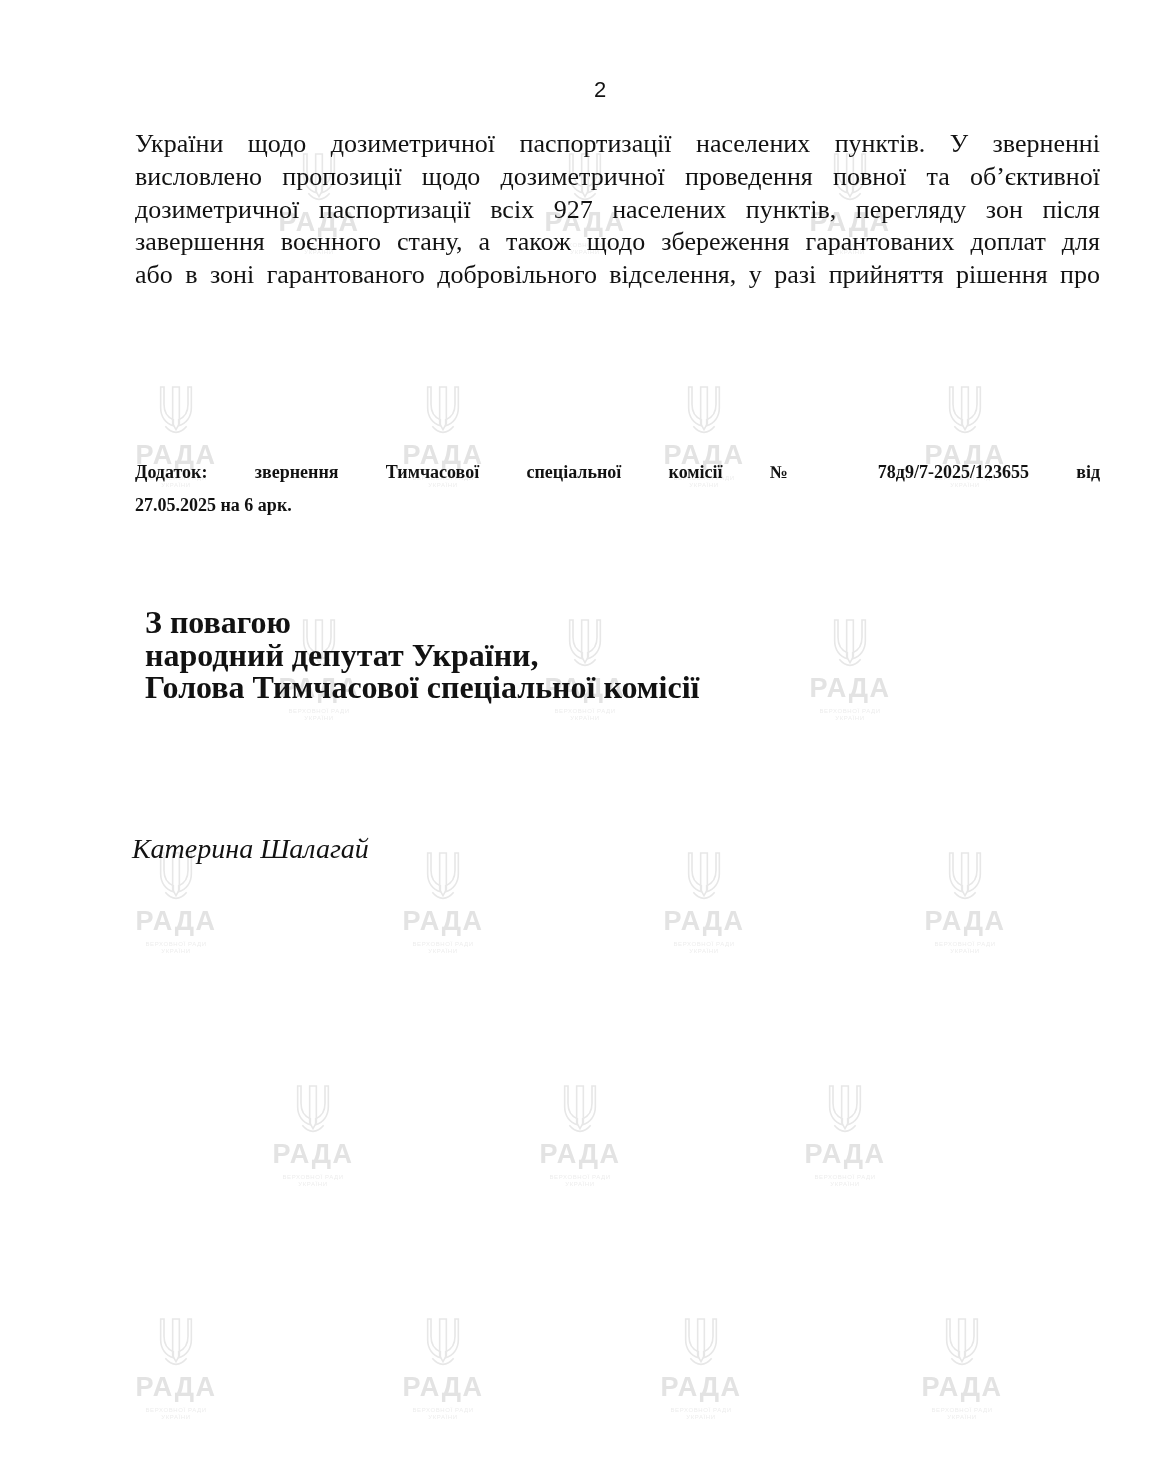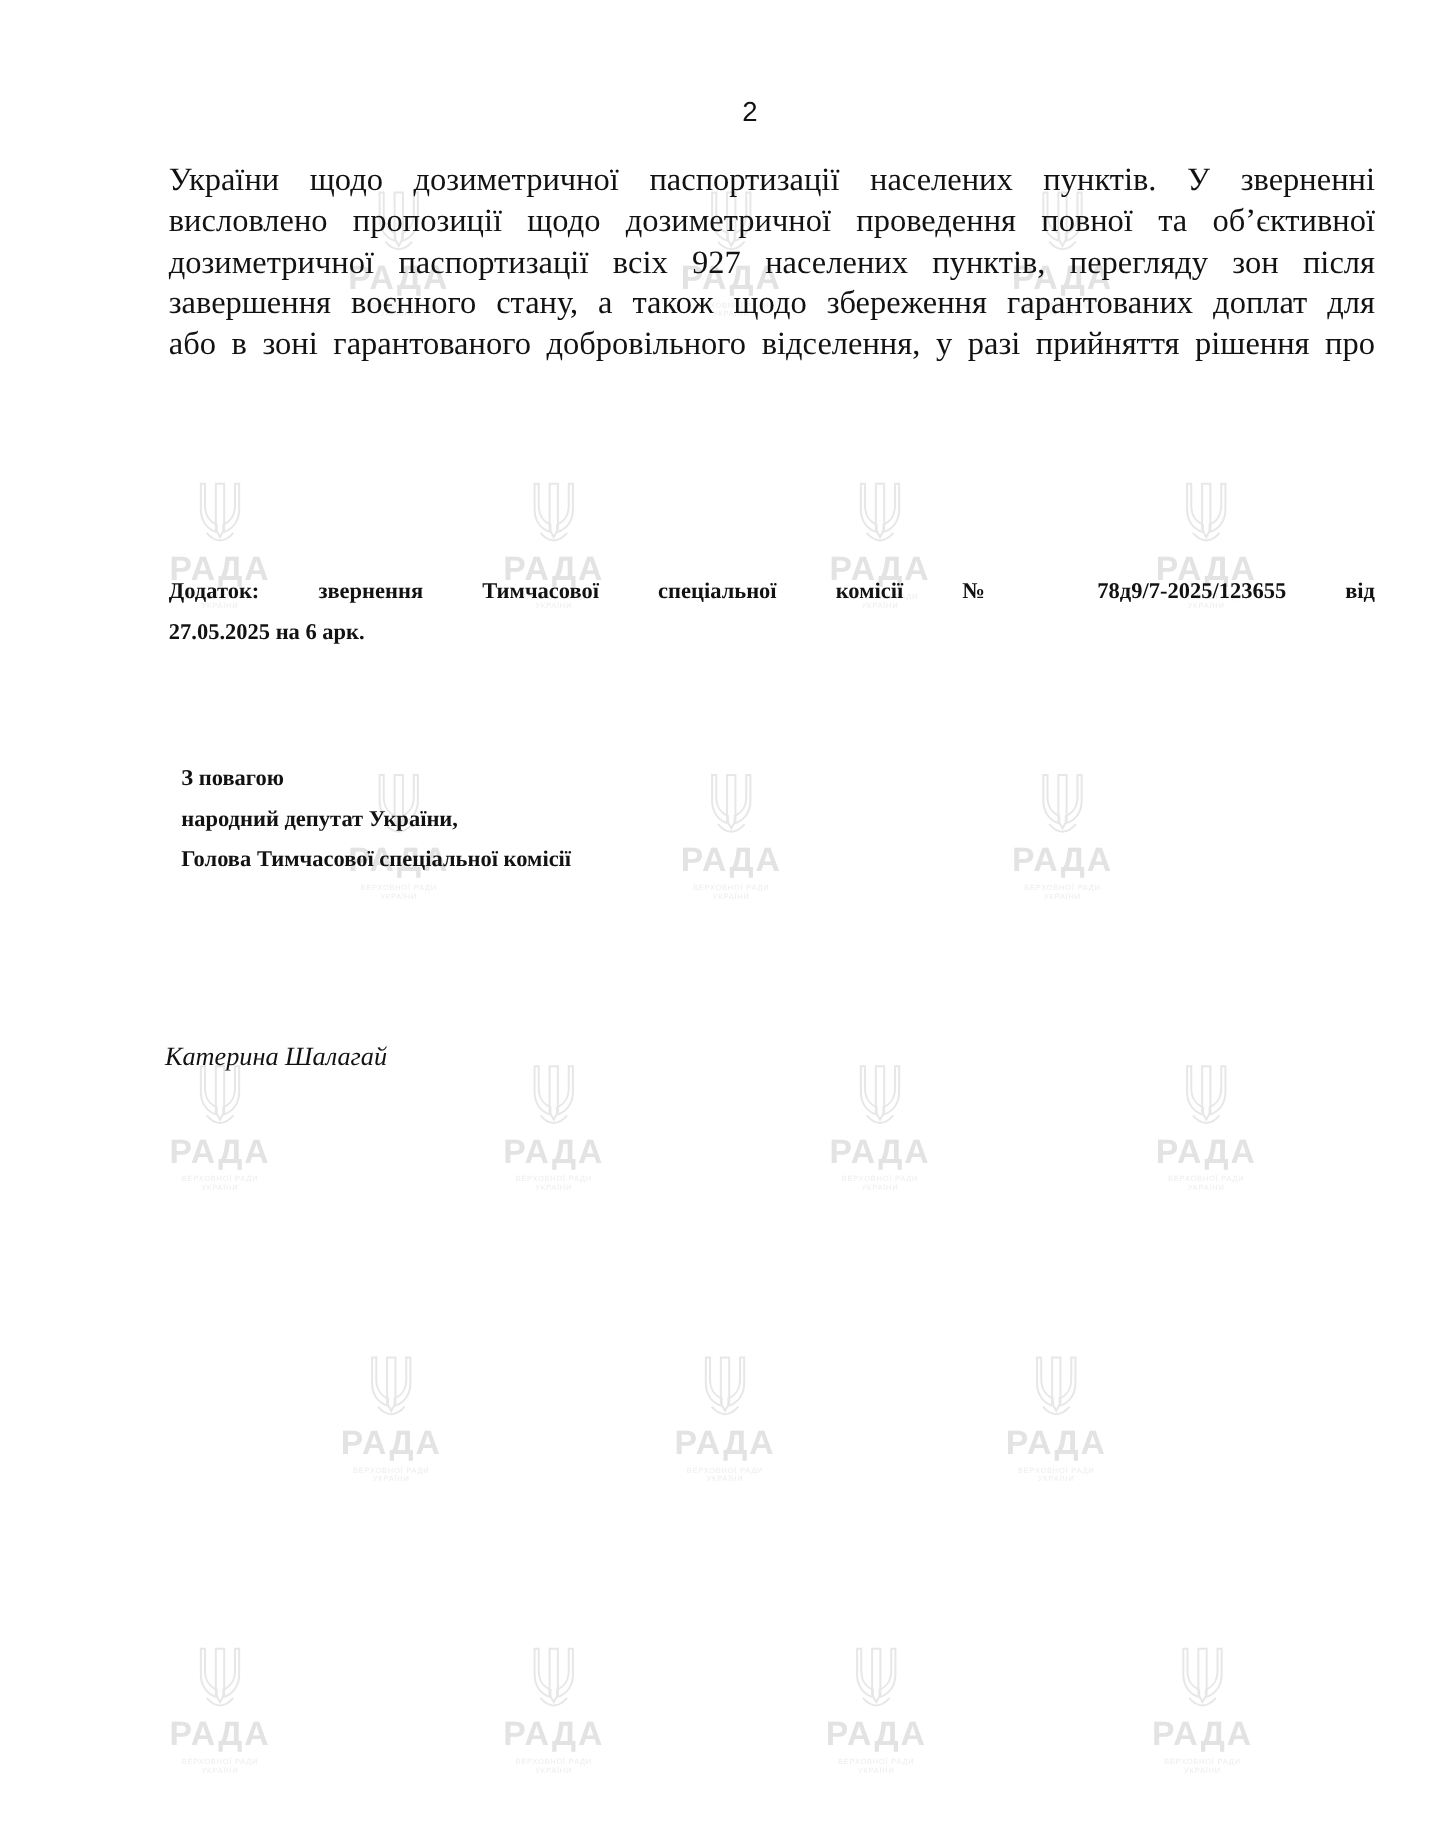--- a/index.html
+++ b/index.html
@@ -45,26 +45,26 @@
     font-size:26px;line-height:32.8px;
   }
   .jline{white-space:nowrap;text-align:justify;text-align-last:justify;text-justify:inter-word;}
   .jline.last{text-align-last:left;}
   .attach-par{
     top:456px;left:135px;width:965px;
     font-size:18px;line-height:32.8px;font-weight:bold;
   }
   .sig-block{
     top:606px;left:145px;width:923px;
-    font-size:18px;line-height:32.5px;font-weight:bold;
+    font-size:32px;line-height:32.5px;font-weight:bold;
   }
   .sig-row{display:flex;justify-content:space-between;}
   .executor{
     top:833px;left:132px;
-    font-size:21px;font-style:italic;
+    font-size:28px;font-style:italic;
   }
 </style>
 </head>
 <body>
 
 <div class="page">
 
   <div class="wm-layer" id="wmLayer">
       <div class="wm" style="left: 254px; top: 152px;">
         <svg width="40" height="52" viewBox="0 0 60 78" fill="none" stroke="#e7e7e7" stroke-width="2.4">

